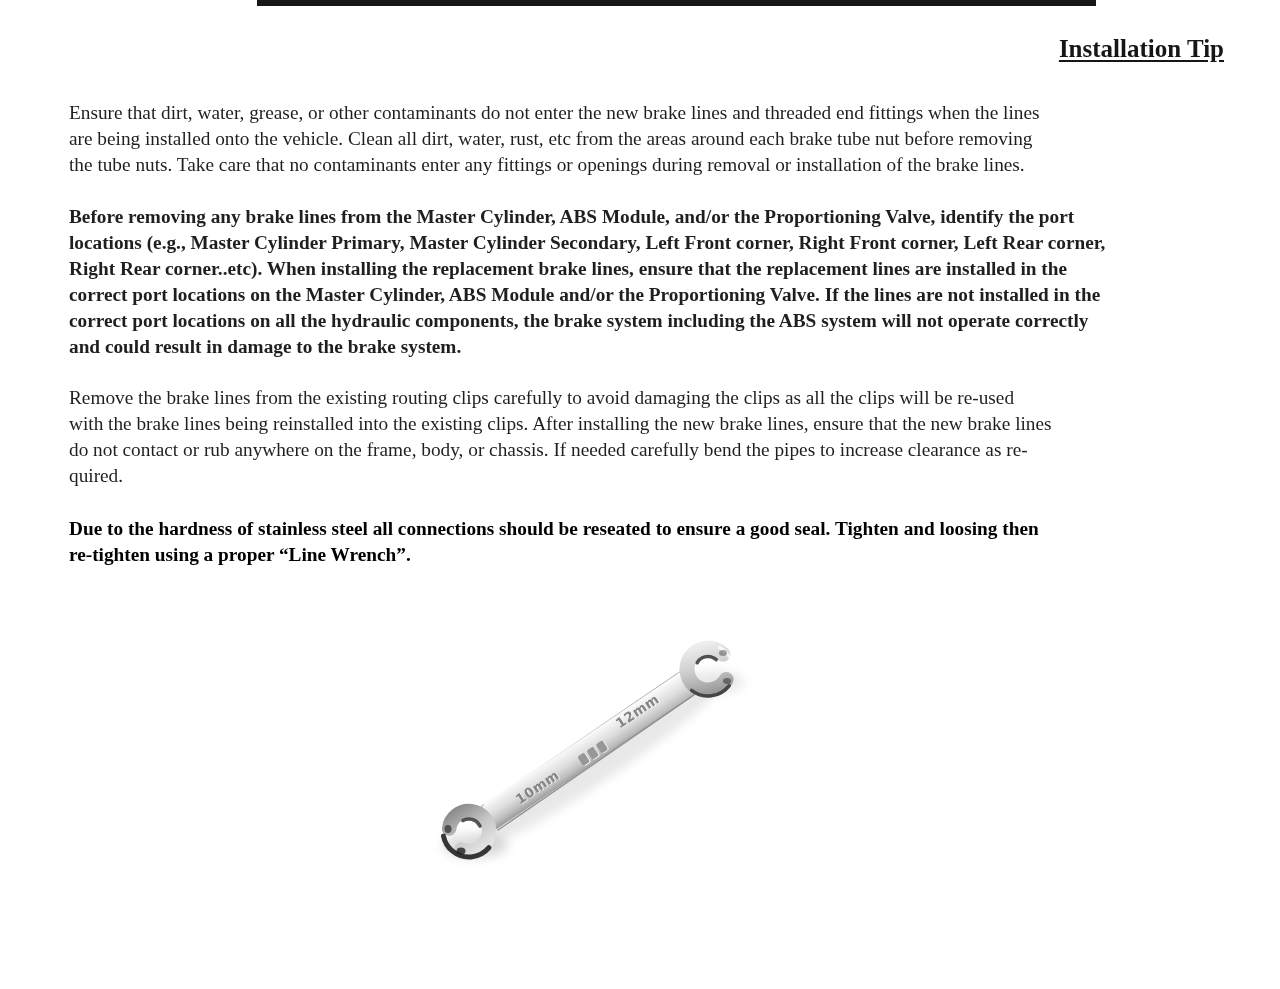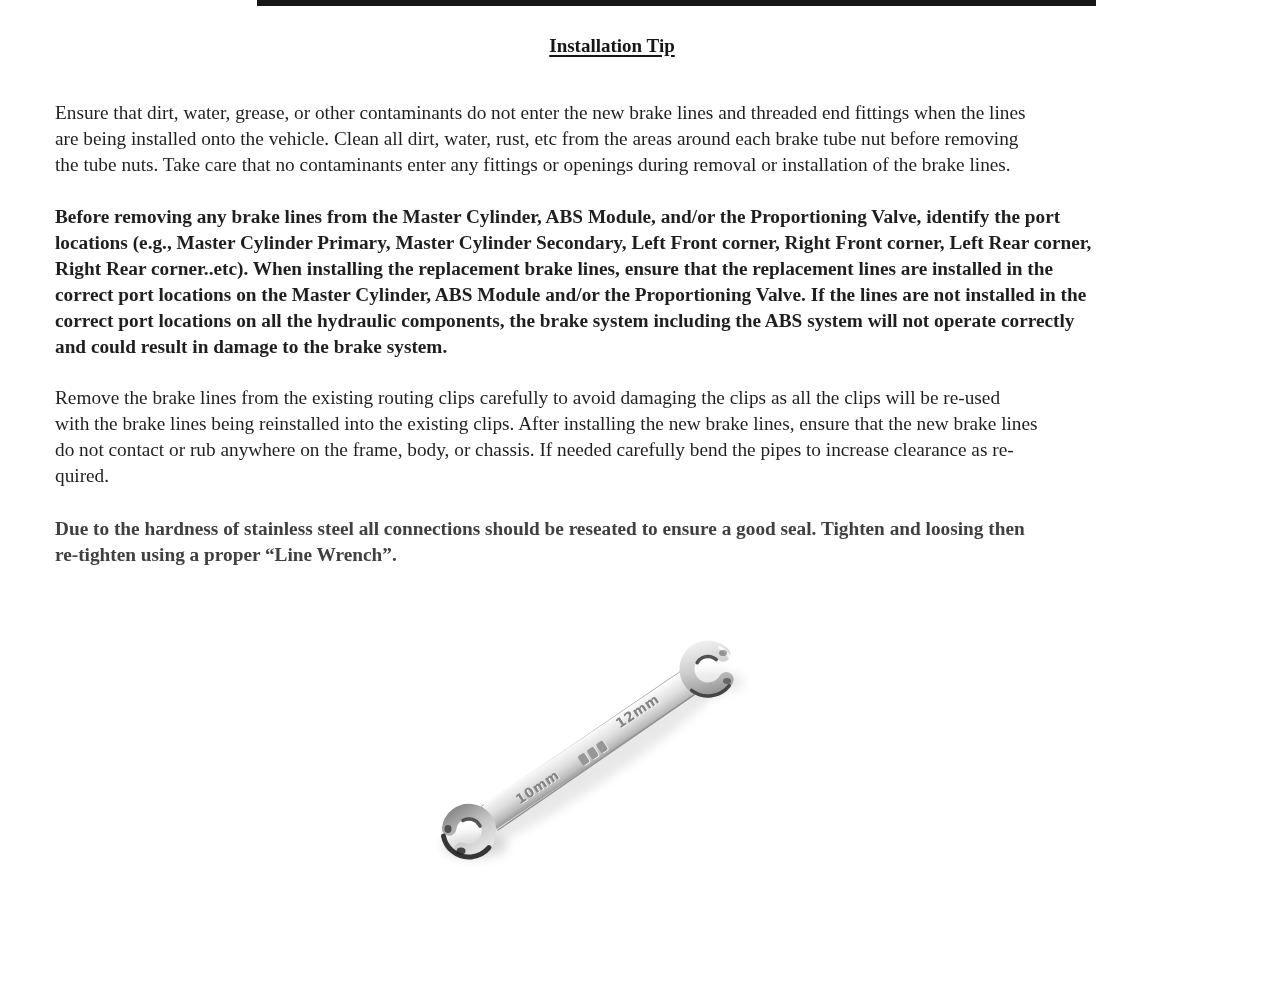--- a/index.html
+++ b/index.html
@@ -12,35 +12,35 @@
     overflow: hidden;
   }
   .top-bar {
     position: absolute; left: 257px; top: 0;
     width: 839px; height: 6px;
     background: #171717;
   }
   .title {
     position: absolute; top: 35px; left: 0; width: 1224px;
     margin: 0;
-    text-align: center;
-    font-size: 19px; font-weight: bold;
+    text-align: right;
+    font-size: 25px; font-weight: bold;
     text-decoration: underline;
     text-decoration-thickness: 2px;
     text-underline-offset: 3px;
     color: #161616;
   }
   .para {
-    position: absolute; left: 55px; width: 1172px;
+    position: absolute; left: 69px; width: 1172px;
     margin: 0;
     font-size: 19.3px; line-height: 26px;
     white-space: pre-wrap;
     color: #1f1f1f;
   }
-  .para.bold { font-weight: bold; color: #404040; }
+  .para.bold { font-weight: bold; color: #000000; }
   #p1 { top: 100px; }
   #p2 { top: 204px; font-weight: bold; }
   #p3 { top: 385px; font-family: Liberation Serif, serif; }
   #p4 { top: 516px; }
   .wrench-photo {
     position: absolute; left: 428px; top: 634px;
     width: 340px; height: 256px;
   }
   .eng {
     font-family: "DejaVu Sans", "Liberation Sans", sans-serif;

